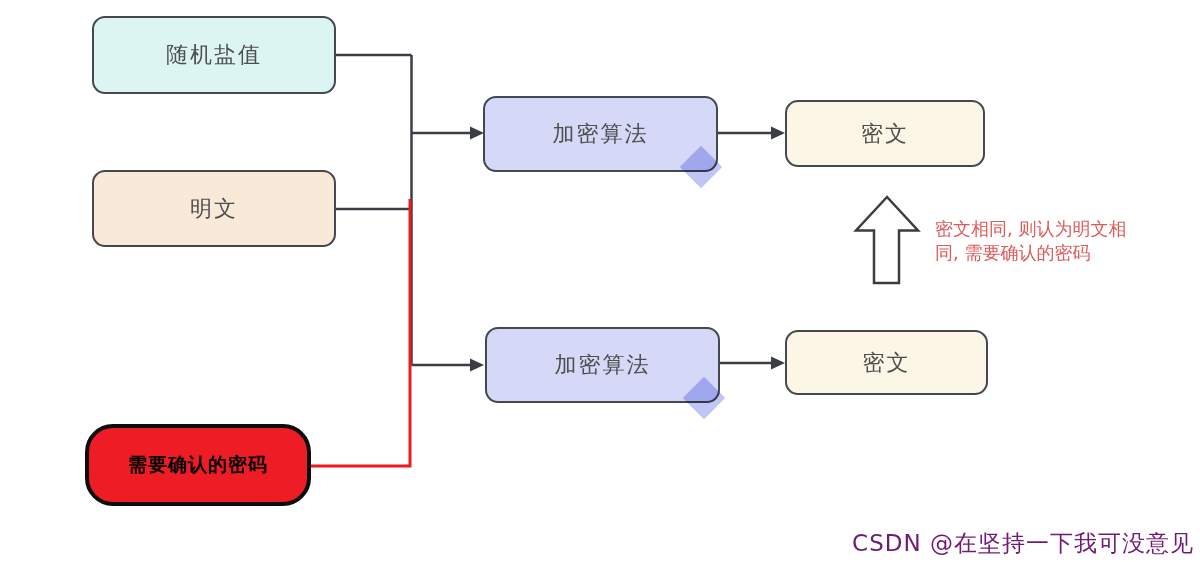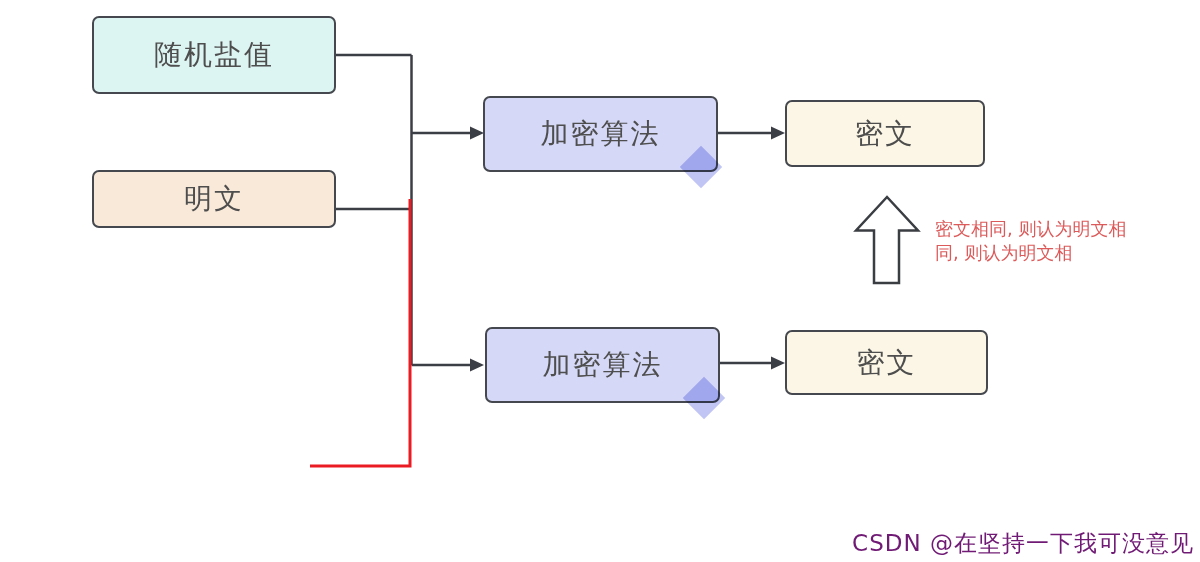--- a/index.html
+++ b/index.html
@@ -3,25 +3,25 @@
 <meta charset="utf-8">
 <style>
   html,body{margin:0;padding:0;background:#ffffff;}
   .canvas{
     position:relative;width:1200px;height:562px;background:#ffffff;overflow:hidden;
     font-family:"DejaVu Sans","Liberation Sans",sans-serif;
   }
   .wires{position:absolute;left:0;top:0;width:1200px;height:562px;}
   .node{
     position:absolute;display:flex;align-items:center;justify-content:center;
-    border:2.5px solid #45484e;border-radius:7px;box-sizing:border-box;
-    font-size:28px;color:#4e4e4e;letter-spacing:2px;
+    border:2.5px solid #45484e;border-radius:13px;box-sizing:border-box;
+    font-size:22px;color:#4e4e4e;letter-spacing:2px;
   }
   .node-salt{left:92px;top:16px;width:244px;height:78px;background:#ddf5f2;}
-  .node-plaintext{left:92px;top:170px;width:244px;height:58px;background:#f9e9d9;}
+  .node-plaintext{left:92px;top:170px;width:244px;height:77px;background:#f9e9d9;}
   .node-encrypt-top{left:483px;top:96px;width:235px;height:76px;background:#d5d8f7;}
   .node-encrypt-bottom{left:485px;top:327px;width:235px;height:76px;background:#d5d8f7;}
   .node-cipher-top{left:785px;top:100px;width:200px;height:67px;background:#fbf6e5;}
   .node-cipher-bottom{left:785px;top:330px;width:203px;height:65px;background:#fbf6e5;}
   .node-password{
     left:85px;top:424px;width:226px;height:82px;background:#ee1c24;
     border:4px solid #0d0d0d;border-radius:28px;
     font-size:19px;font-weight:bold;color:#000;letter-spacing:1px;
   }
   .diamond{
@@ -82,21 +82,24 @@
 
   <div class="node node-encrypt-bottom">
     <span>加密算法</span>
   </div>
   <div class="diamond diamond-bottom"></div>
 
   <div class="node node-cipher-bottom">
     <span>密文</span>
   </div>
 
+  <div class="node node-password">
+    <span>需要确认的密码</span>
+  </div>
 
   <div class="annotation">
     <div>密文相同, 则认为明文相</div>
-    <div>同, 则认为明文相</div>
+    <div>同, 需要确认的密码</div>
   </div>
 
   <div class="watermark">CSDN @在坚持一下我可没意见</div>
 
 </div>
 
 </body></html>

